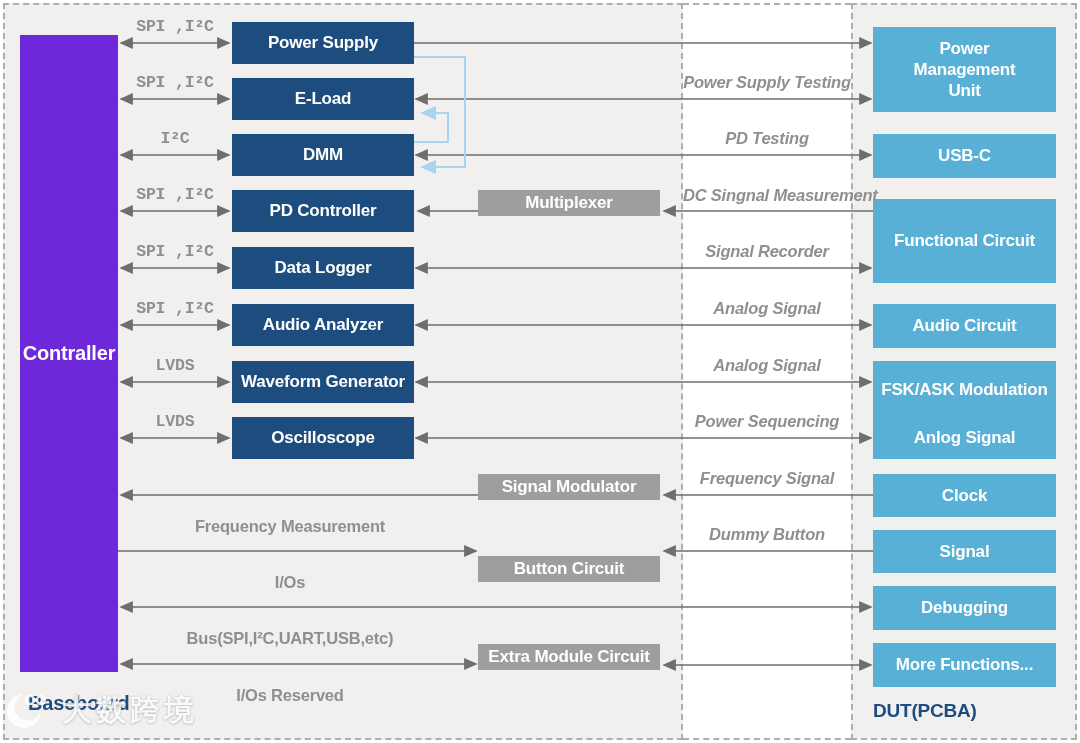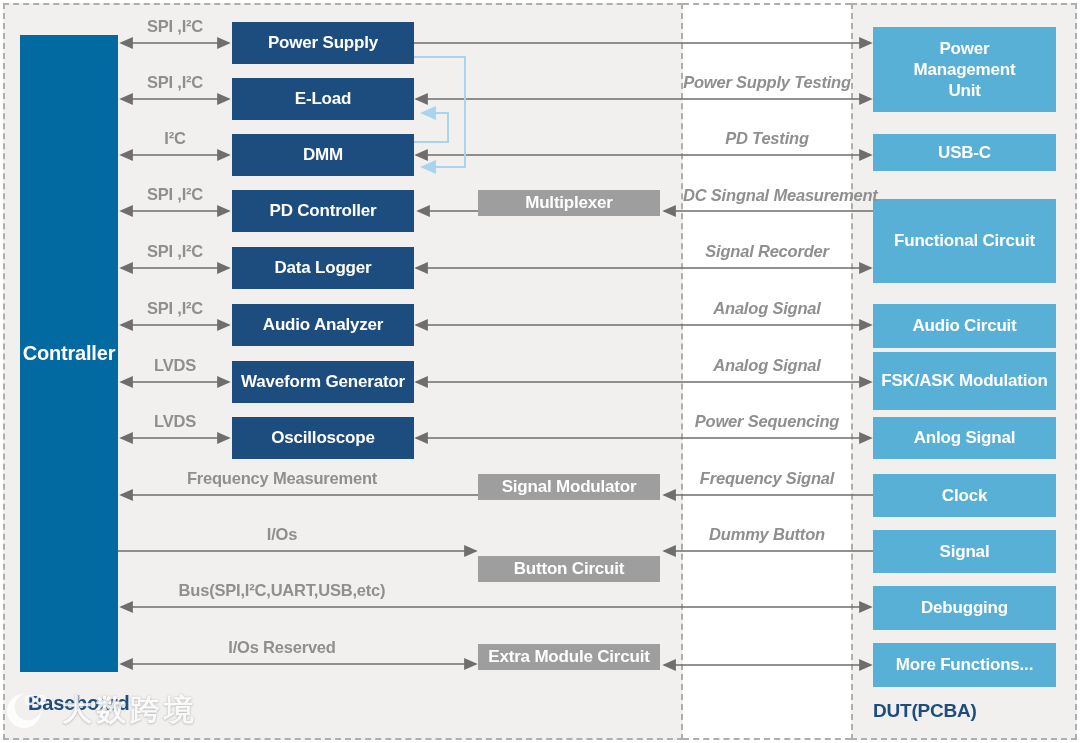--- a/index.html
+++ b/index.html
@@ -14,29 +14,29 @@
   .gap-strip{
     position:absolute;box-sizing:border-box;background:#ffffff;
     border-top:2px dashed #aeaeae;border-bottom:2px dashed #aeaeae;
   }
   .box{
     position:absolute;display:flex;align-items:center;justify-content:center;
     text-align:center;color:#ffffff;font-weight:bold;letter-spacing:-0.2px;
     line-height:1.25;
   }
   .ibox{left:232px;width:182px;height:42px;background:#1d4d7e;font-size:17px;}
-  .ctrl{left:20px;top:35px;width:98px;height:637px;background:#0369a1;font-size:20px;}
+  .ctrl{left:20px;top:35px;width:98px;height:637px;background:#6d28d9;font-size:20px;}
   .mbox{left:478px;width:182px;height:26px;background:#9e9e9e;font-size:17px;}
   .dbox{left:873px;width:183px;background:#59b0d6;font-size:17px;}
   .lbl{
     position:absolute;color:#8f8f8f;font-weight:bold;font-size:16.5px;
     text-align:center;white-space:nowrap;letter-spacing:-0.2px;
   }
-  .rail{left:115px;width:120px;}
-  .long{left:142px;width:280px;}
+  .rail{left:115px;width:120px;font-family:Liberation Mono, monospace;}
+  .long{left:150px;width:280px;margin-top:48px;}
   .gapl{left:683px;width:168px;font-style:italic;}
   .caption{
     position:absolute;color:#1d4d7e;font-weight:bold;font-size:20px;
     letter-spacing:-0.2px;
   }
   .dut-caption{left:873px;width:183px;text-align:left;top:700px;font-size:19px;}
   #wires{position:absolute;left:0;top:0;pointer-events:none;}
   .watermark{
     position:absolute;left:4px;top:688px;display:flex;align-items:center;gap:12px;
     opacity:0.88;
@@ -138,30 +138,30 @@
 <div class="box mbox" style="top:556px">
     <span>Button Circuit</span>
   </div>
 <div class="box mbox" style="top:644px">
     <span>Extra Module Circuit</span>
   </div>
 
 <div class="box dbox" style="top:27px;height:85px">
     <span style="width:130px">Power Management Unit</span>
   </div>
-<div class="box dbox" style="top:134px;height:37px">
+<div class="box dbox" style="top:134px;height:44px">
     <span>USB-C</span>
   </div>
 <div class="box dbox" style="top:199px;height:84px">
     <span>Functional Circuit</span>
   </div>
 <div class="box dbox" style="top:304px;height:44px">
     <span>Audio Circuit</span>
   </div>
-<div class="box dbox" style="top:352px;height:58px">
+<div class="box dbox" style="top:361px;height:58px">
     <span>FSK/ASK Modulation</span>
   </div>
 <div class="box dbox" style="top:417px;height:42px">
     <span>Anlog Signal</span>
   </div>
 <div class="box dbox" style="top:474px;height:43px">
     <span>Clock</span>
   </div>
 <div class="box dbox" style="top:530px;height:43px">
     <span>Signal</span>

